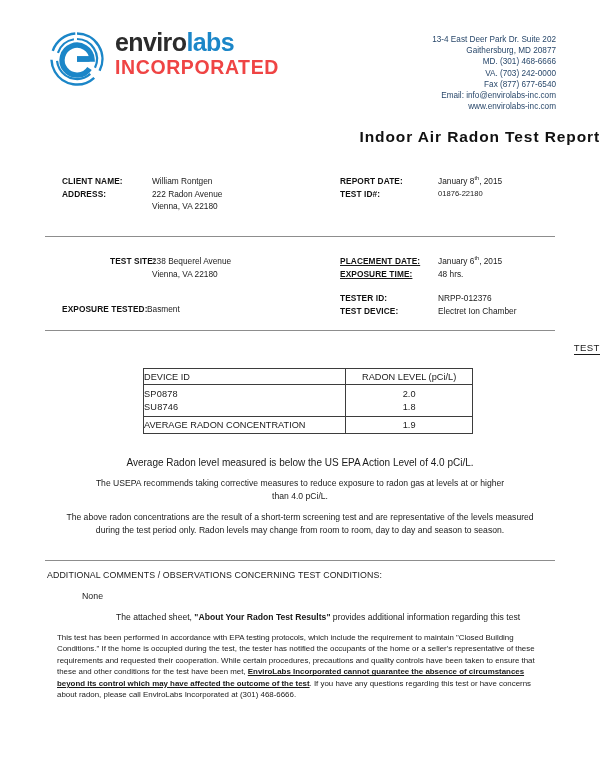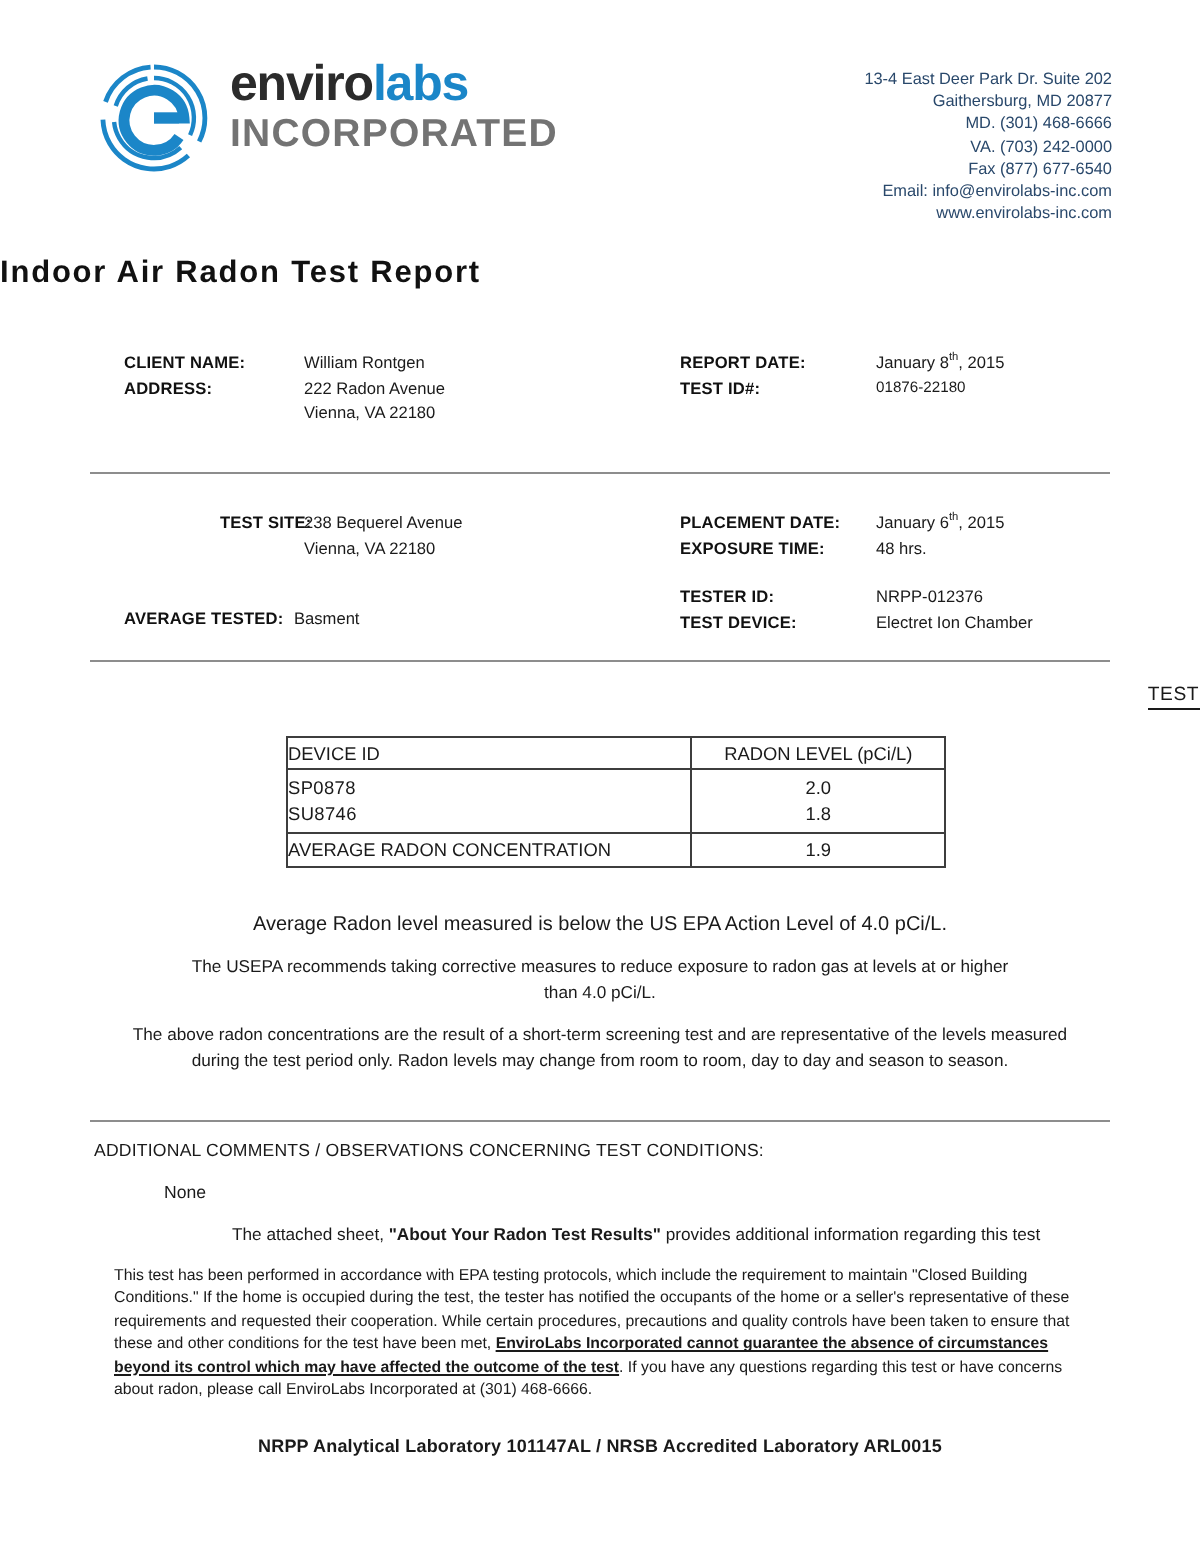--- a/index.html
+++ b/index.html
@@ -53,42 +53,42 @@
     font-weight: bold;
     letter-spacing: -0.6px;
     color: #2b2b2b;
     white-space: nowrap;
   }
   .logo-line1 .accent { color: #1b86c8; }
   .logo-line2 {
     font-size: 19.5px;
     font-weight: bold;
     letter-spacing: 0.6px;
-    color: #737373;
+    color: #ef4444;
     margin-top: 3px;
     white-space: nowrap;
   }
 
   .company-address {
     position: absolute;
     right: 44px;
     top: 34px;
     text-align: right;
     font-size: 8.2px;
     line-height: 11.2px;
     color: #29486b;
   }
 
   
   .doc-title {
     position: absolute;
     left: 0;
     top: 128px;
     width: 600px;
-    text-align: left;
+    text-align: right;
     font-size: 15.5px;
     font-weight: bold;
     letter-spacing: 0.9px;
     color: #111;
   }
 
   
   .rule {
     position: absolute;
     left: 45px;
@@ -113,21 +113,21 @@
   }
   .val { color: #1a1a1a; }
 
   .blk-client-lbl { left: 62px;  top: 175px; }
   .blk-client-val { left: 152px; top: 175px; }
   .blk-report-lbl { left: 340px; top: 175px; }
   .blk-report-val { left: 438px; top: 175px; }
 
   .blk-site-lbl   { left: 62px;  top: 255px; margin-left: 48px; }
   .blk-site-val   { left: 152px; top: 255px; }
-  .blk-place-lbl  { left: 340px; top: 255px; }
+  .blk-place-lbl  { left: 340px; top: 255px; text-decoration: underline; }
   .blk-place-val  { left: 438px; top: 255px; }
 
   .blk-loc-lbl    { left: 62px;  top: 303px; }
   .blk-loc-val    { left: 147px; top: 303px; }
   .blk-tester-lbl { left: 340px; top: 292px; }
   .blk-tester-val { left: 438px; top: 292px; }
 
   sup { font-size: 0.68em; vertical-align: super; line-height: 0; }
 
   
@@ -311,21 +311,21 @@
   <div class="info-row blk-place-lbl">
     <div class="lbl">PLACEMENT DATE:</div>
     <div class="lbl">EXPOSURE TIME:</div>
   </div>
   <div class="info-row blk-place-val">
     <div class="val"><span>January 6</span><sup>th</sup><span>, 2015</span></div>
     <div class="val">48 hrs.</div>
   </div>
 
   <div class="info-row blk-loc-lbl">
-    <div class="lbl">AVERAGE TESTED:</div>
+    <div class="lbl">EXPOSURE TESTED:</div>
   </div>
   <div class="info-row blk-loc-val">
     <div class="val">Basment</div>
   </div>
 
   <div class="info-row blk-tester-lbl">
     <div class="lbl">TESTER ID:</div>
     <div class="lbl">TEST DEVICE:</div>
   </div>
   <div class="info-row blk-tester-val">
@@ -367,15 +367,14 @@
   <div class="rule rule-3"></div>
 
   <div class="addl-heading">ADDITIONAL COMMENTS / OBSERVATIONS CONCERNING TEST CONDITIONS:</div>
   <div class="addl-none">None</div>
   <div class="addl-attached">
     <span class="ind"></span><span style="display:inline-block;width:34px"></span><span>The attached sheet, </span><b>"About Your Radon Test Results"</b><span> provides additional information regarding this test</span>
   </div>
 
   <div class="fineprint"><span>This test has been performed in accordance with EPA testing protocols, which include the requirement to maintain "Closed Building Conditions."  If the home is occupied during the test, the tester has notified the occupants of the home or a seller's representative of these requirements and requested their cooperation.  While certain procedures, precautions and quality controls have been taken to ensure that these and other conditions for the test have been met, </span><span class="ul">EnviroLabs Incorporated cannot guarantee the absence of circumstances beyond its control which may have affected the outcome of the test</span><span>.  If you have any questions regarding this test or have concerns about radon, please call EnviroLabs Incorporated at (301) 468-6666.</span></div>
 
-  <div class="footer">NRPP Analytical Laboratory 101147AL /  NRSB Accredited Laboratory ARL0015</div>
 
 </div>
 
 </body></html>

